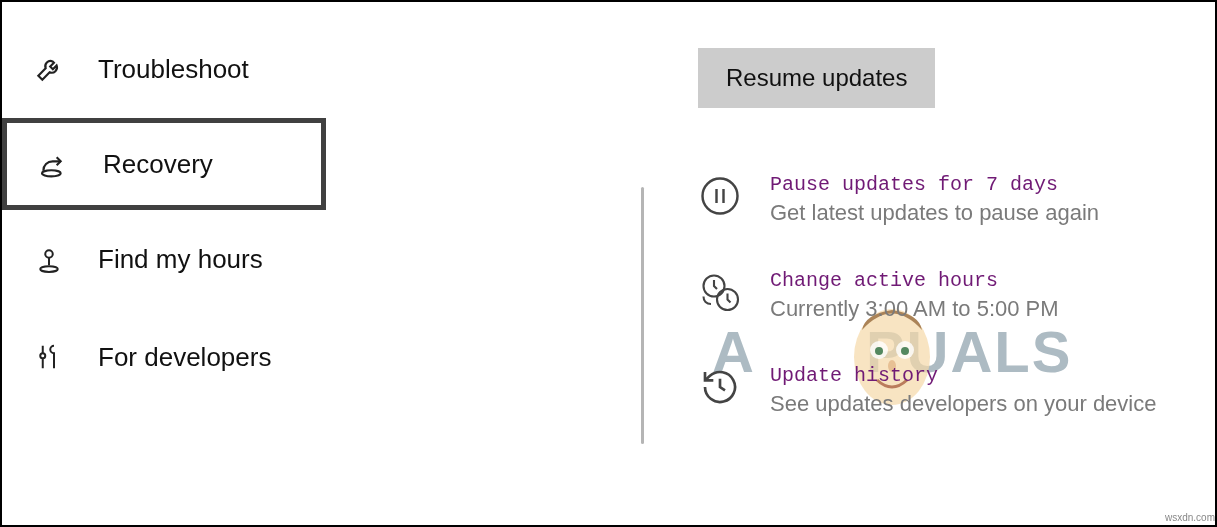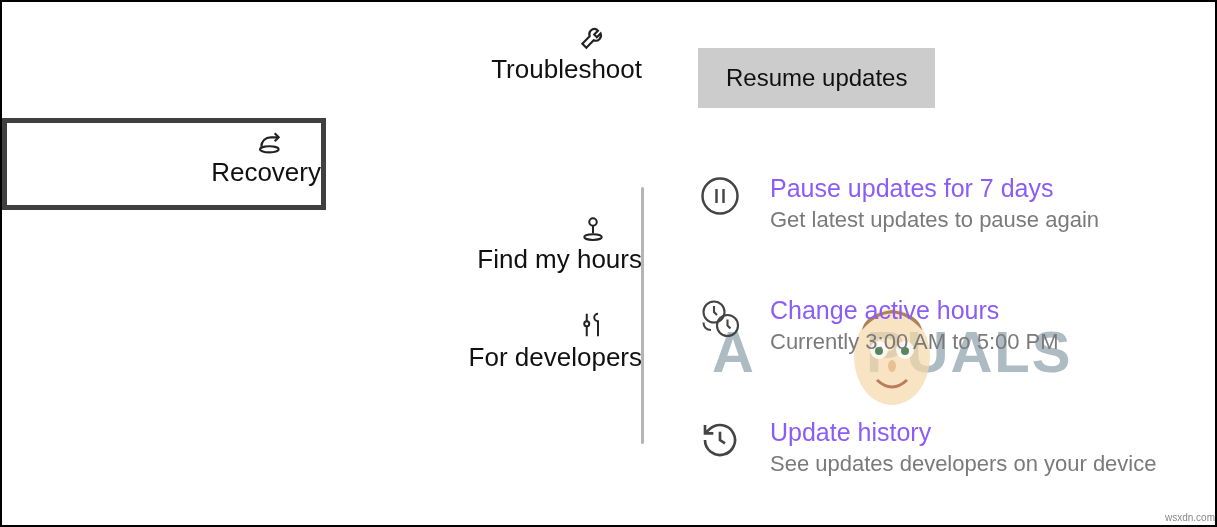--- a/index.html
+++ b/index.html
@@ -13,26 +13,25 @@
       position: relative;
       overflow: hidden;
     }
     .sidebar {
       width: 640px;
       padding-top: 18px;
       padding-left: 0;
     }
     .sidebar-item {
       display: flex;
-      align-items: flex-end;
+      align-items: center;
       height: 98px;
       padding-left: 30px;
       cursor: pointer;
       position: relative;
-      flex-direction: column;
     }
     .sidebar-item.highlighted {
       border: 5px solid #404040;
       margin-right: 300px;
       width: 324px;
       height: 92px;
     }
     .sidebar-icon {
       width: 34px;
       height: 34px;
@@ -70,37 +69,38 @@
       padding: 16px 28px;
       cursor: pointer;
       font-family: inherit;
     }
     .option {
       display: flex;
       align-items: flex-start;
       margin-top: 64px;
       cursor: pointer;
     }
-    .option + .option { margin-top: 60px; }
+    .option + .option { margin-top: 40px; }
     .option-icon {
       width: 44px;
       height: 44px;
       display: flex;
       align-items: center;
       justify-content: center;
       margin-right: 28px;
       color: #444;
       flex-shrink: 0;
       margin-top: 2px;
     }
     .option-text {}
     .option-title {
-      font-size: 25px;
-      color: #8b5cf6;
+      font-size: 20px;
+      color: #701a75;
       line-height: 1.3;
+      font-family: Liberation Mono, monospace;
     }
     .option-sub {
       font-size: 22px;
       color: #7a7a7a;
       line-height: 1.35;
       text-align: right;
     }
     .watermark {
       position: absolute;
       left: 710px;

